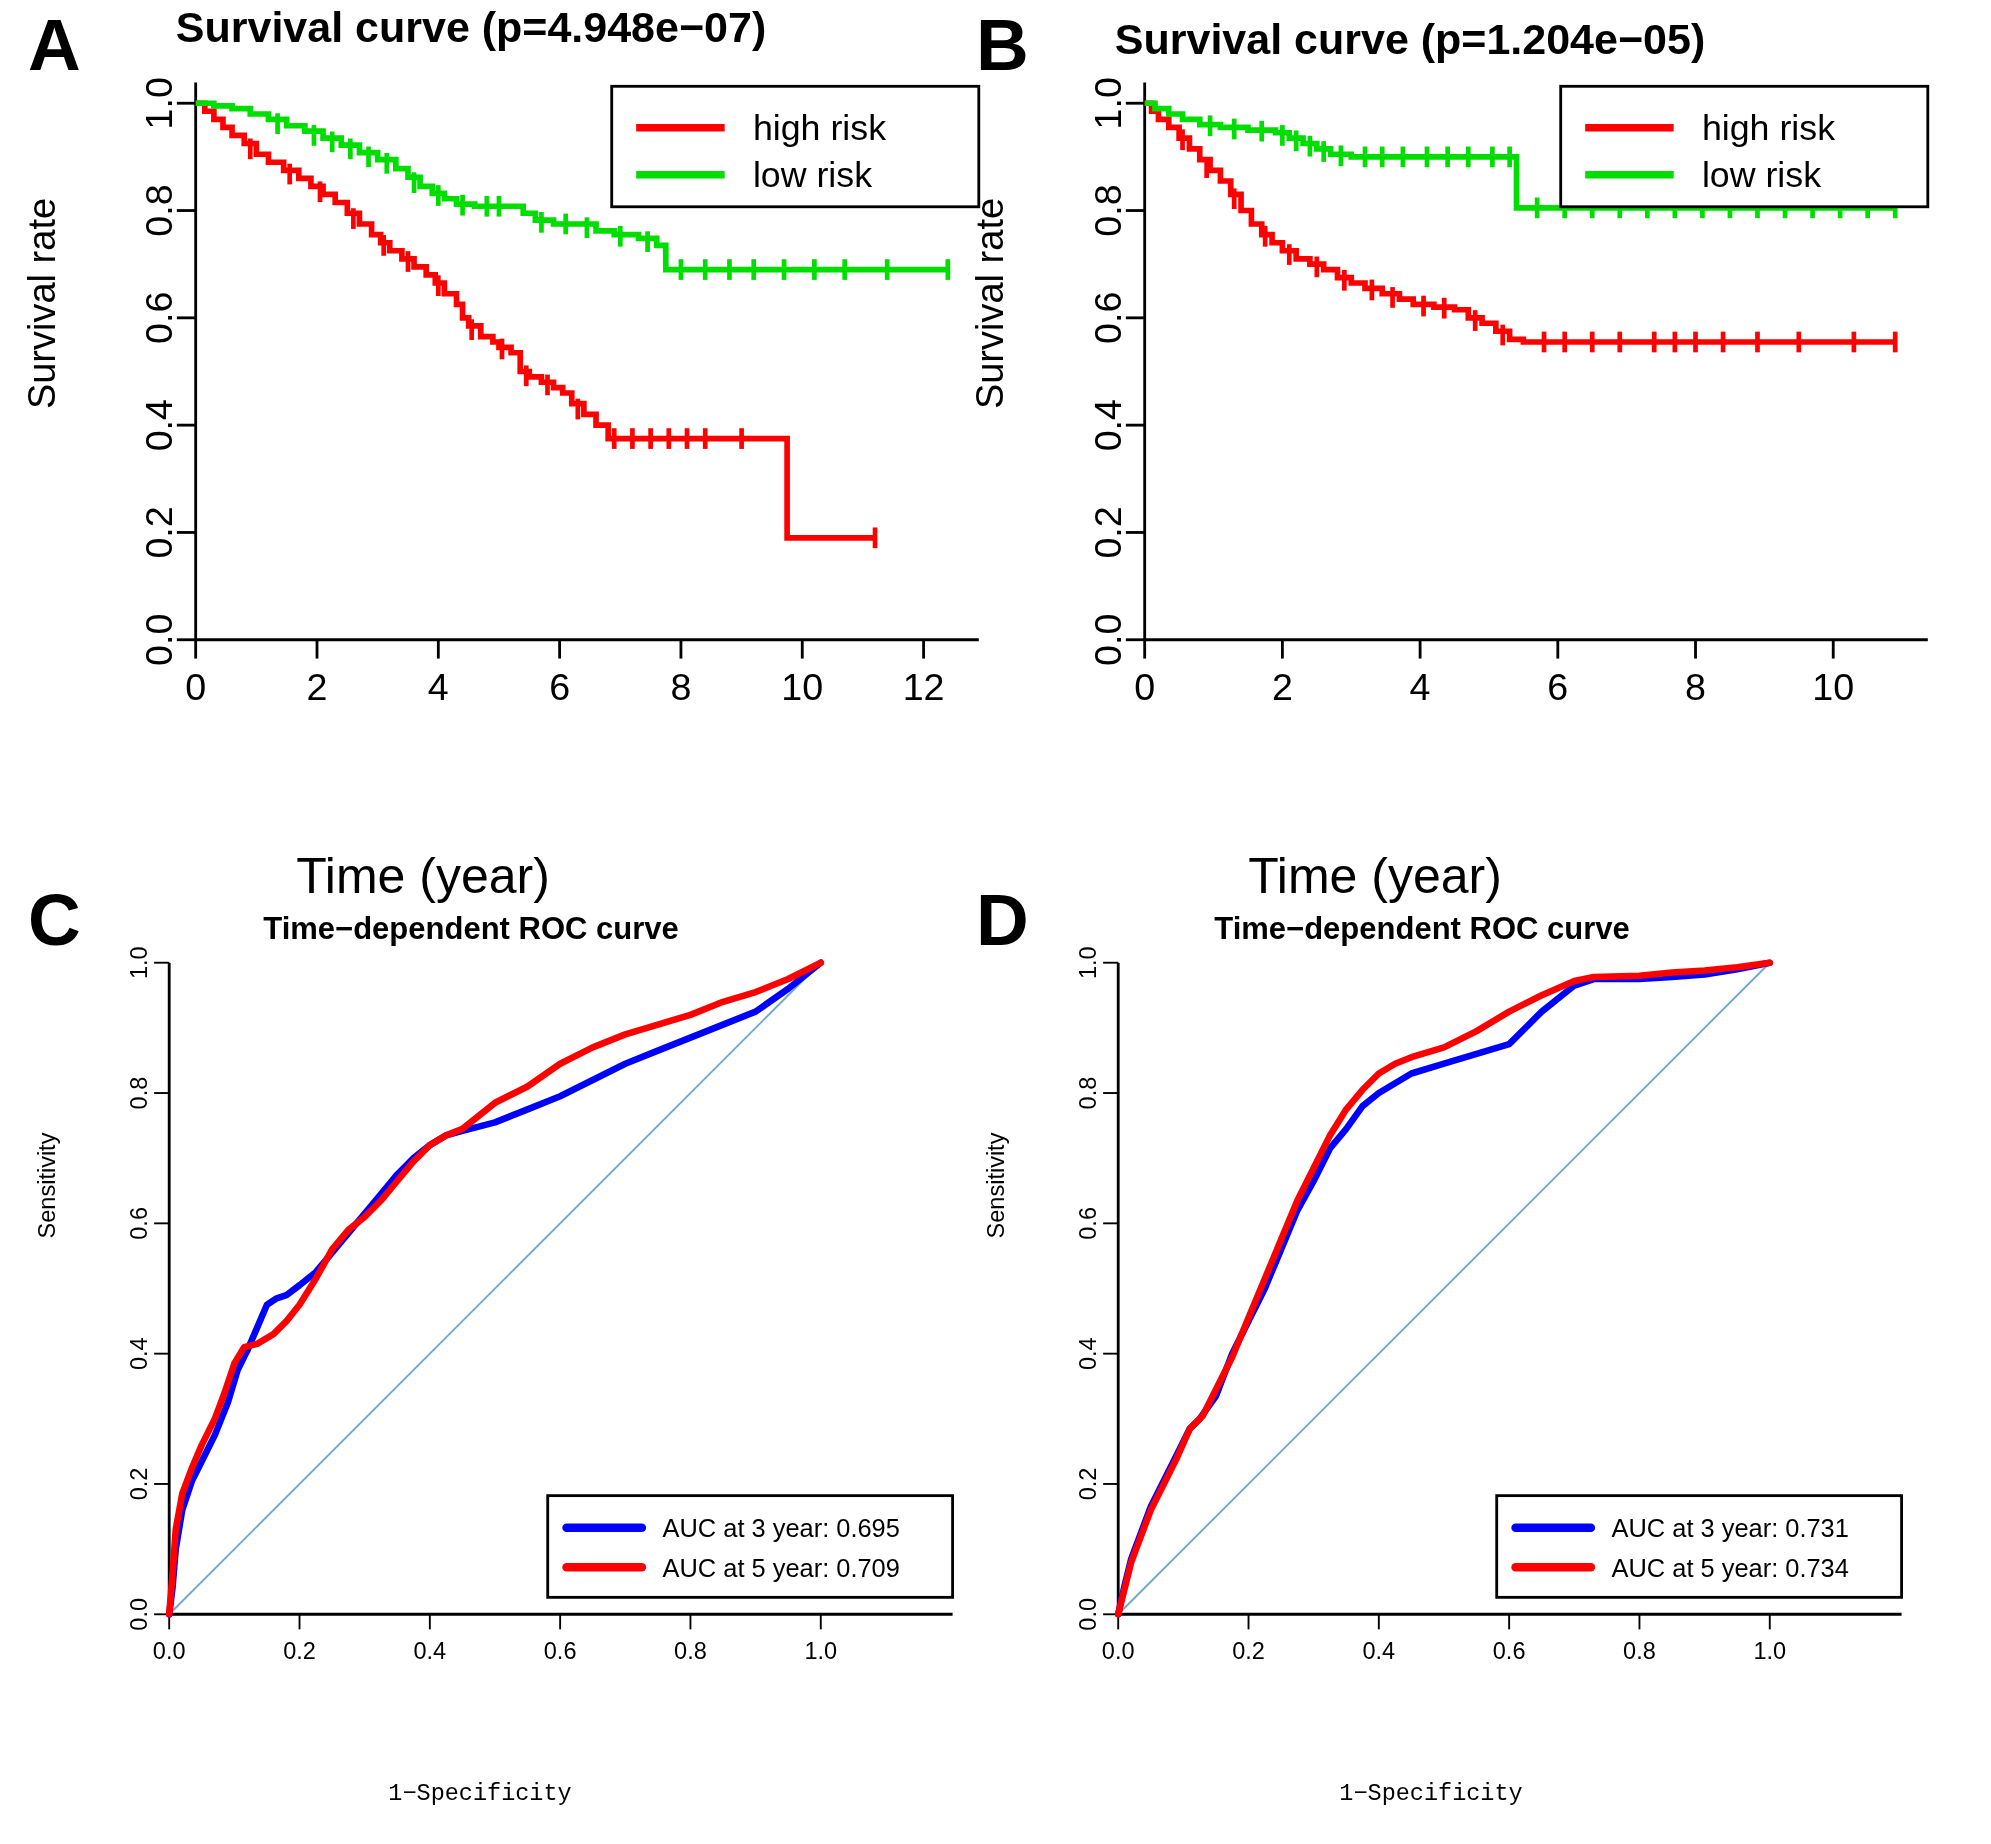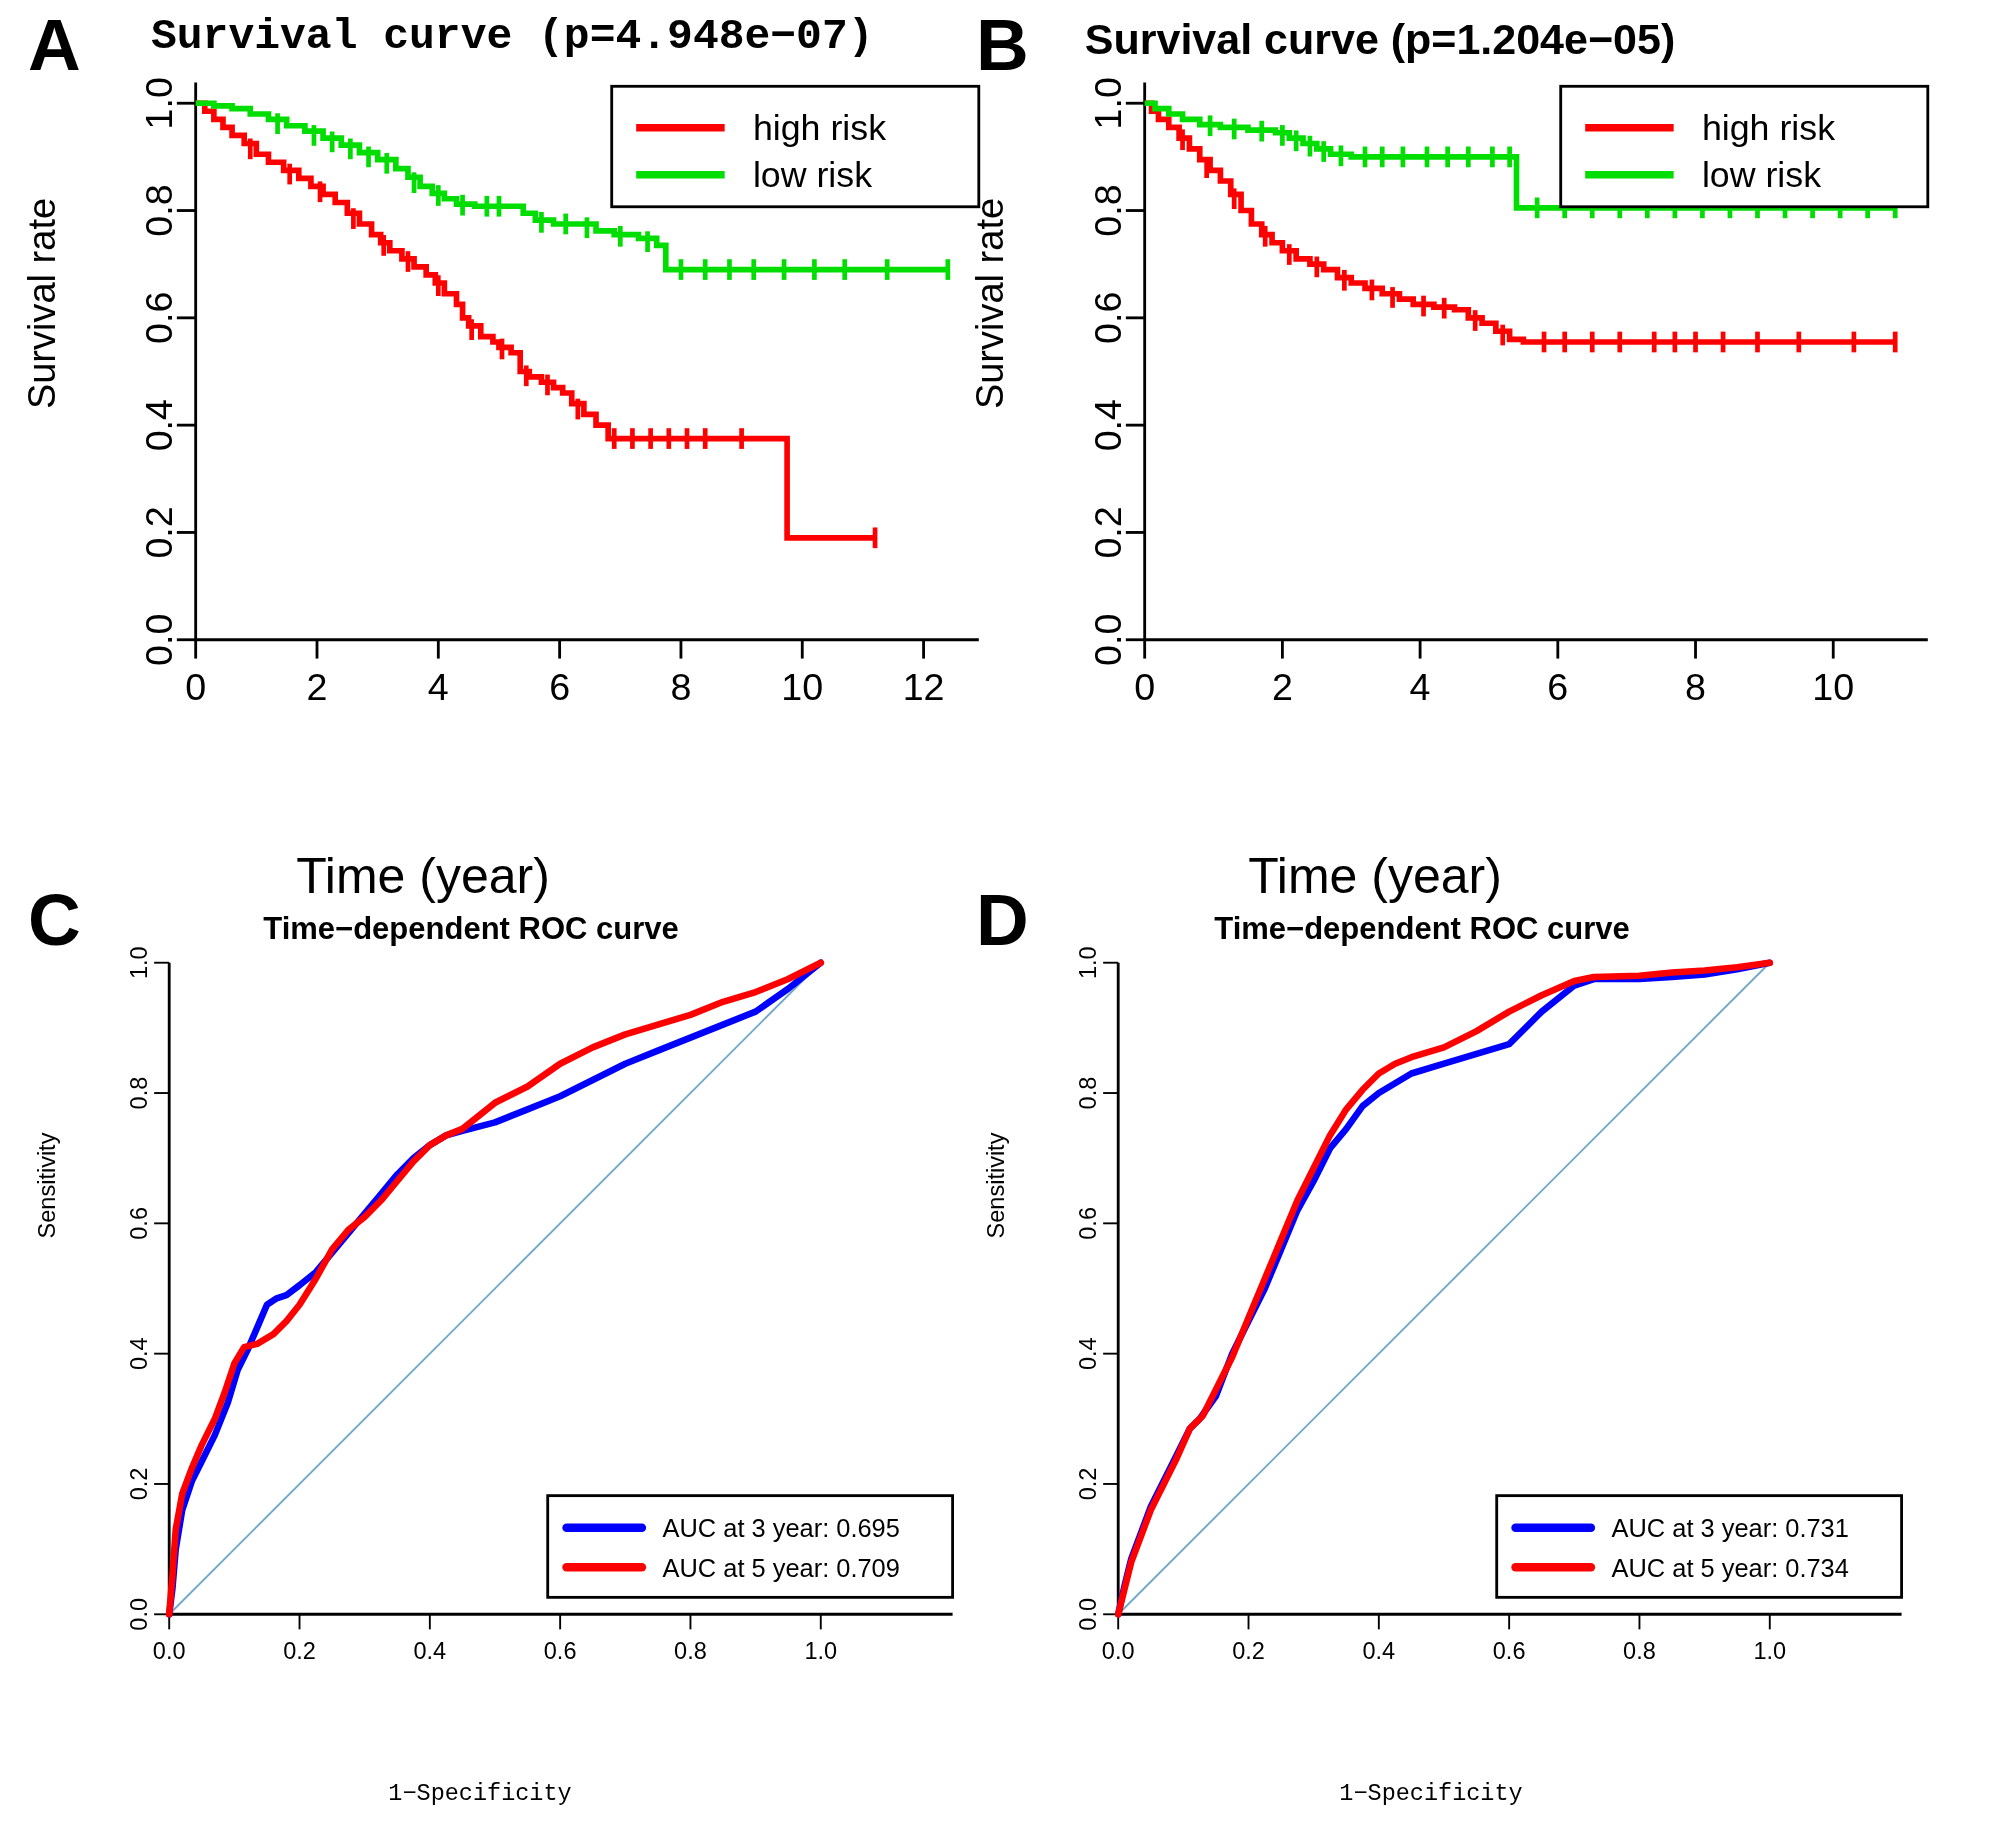--- a/index.html
+++ b/index.html
@@ -70,21 +70,21 @@
   }
   .axline { stroke: #000000; stroke-width: 3; fill: none; }
   .axline-thin { stroke: #000000; stroke-width: 2; fill: none; }
 </style>
 </head>
 <body>
 
 <div id="figure">
 
   <div class="panel-letter" style="left:28px; top:7.5px;">A</div>
-  <div class="panel-title km-title" style="left:151px; top:12px; width:640px;font-family:Liberation Mono, monospace;">Survival curve (p=4.948e−07)</div>
+  <div class="panel-title km-title" style="left:151px; top:3px; width:640px;">Survival curve (p=4.948e−07)</div>
   <div class="axis-label km-ylab" style="left:-80px; top:282px; width:245px;">Survival rate</div>
   <div class="axis-label km-xlab" style="left:282px; top:847px; width:282px;">Time (year)</div>
   <svg class="panel" style="left:56px; top:75px;" width="942" height="753" viewBox="0 0 1000 800">
     <g id="svgA">
         <line x1="148" y1="8" x2="148" y2="600" class="axline"></line>
         <line x1="148" y1="600" x2="980" y2="600" class="axline"></line>
         <line x1="128" y1="600" x2="148" y2="600" class="axline"></line>
         <text x="112" y="600" class="tick-text-km" text-anchor="middle" dominant-baseline="middle" transform="rotate(-90 112 600)">0.0</text>
         <line x1="128" y1="486" x2="148" y2="486" class="axline"></line>
         <text x="112" y="486" class="tick-text-km" text-anchor="middle" dominant-baseline="middle" transform="rotate(-90 112 486)">0.2</text>
@@ -159,21 +159,21 @@
         <line x1="947.1111111111112" y1="195.70000000000005" x2="947.1111111111112" y2="217.70000000000005" stroke="#00DD00" stroke-width="5"></line>
         <rect x="590" y="12" width="390" height="128" fill="#ffffff" stroke="#000000" stroke-width="3"></rect>
         <line x1="616" y1="56" x2="710" y2="56" stroke="#FF0000" stroke-width="8"></line>
         <text x="740" y="69" class="legend-text-km">high risk</text>
         <line x1="616" y1="106" x2="710" y2="106" stroke="#00DD00" stroke-width="8"></line>
         <text x="740" y="119" class="legend-text-km">low risk</text>
       </g>
   </svg>
 
   <div class="panel-letter" style="left:976px; top:7.5px;">B</div>
-  <div class="panel-title km-title" style="left:1060px; top:15px; width:640px;">Survival curve (p=1.204e−05)</div>
+  <div class="panel-title km-title" style="left:1090px; top:15px; width:640px;">Survival curve (p=1.204e−05)</div>
   <div class="axis-label km-ylab" style="left:868px; top:282px; width:245px;">Survival rate</div>
   <div class="axis-label km-xlab" style="left:1234px; top:847px; width:282px;">Time (year)</div>
   <svg class="panel" style="left:1005px; top:75px;" width="942" height="753" viewBox="0 0 1000 800">
     <g id="svgB">
         <line x1="148" y1="8" x2="148" y2="600" class="axline"></line>
         <line x1="148" y1="600" x2="980" y2="600" class="axline"></line>
         <line x1="128" y1="600" x2="148" y2="600" class="axline"></line>
         <text x="112" y="600" class="tick-text-km" text-anchor="middle" dominant-baseline="middle" transform="rotate(-90 112 600)">0.0</text>
         <line x1="128" y1="486" x2="148" y2="486" class="axline"></line>
         <text x="112" y="486" class="tick-text-km" text-anchor="middle" dominant-baseline="middle" transform="rotate(-90 112 486)">0.2</text>

